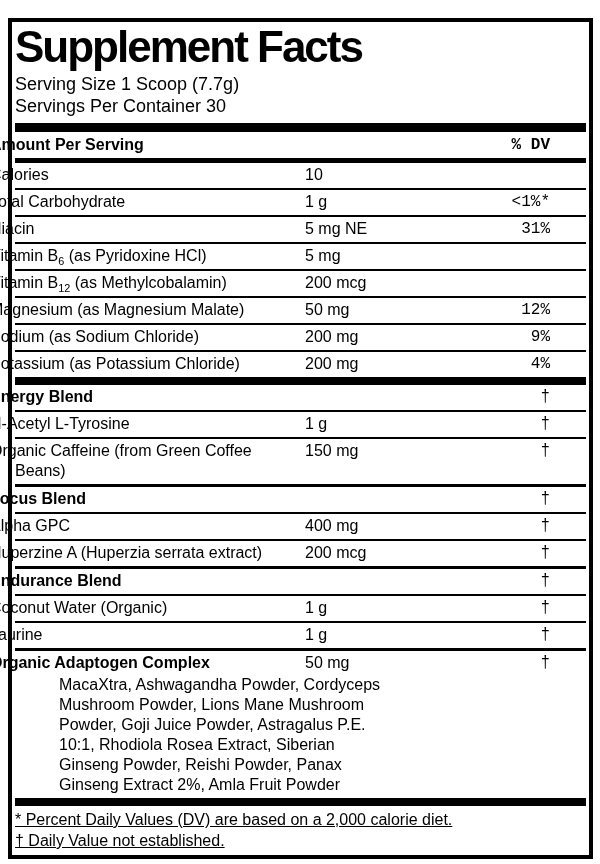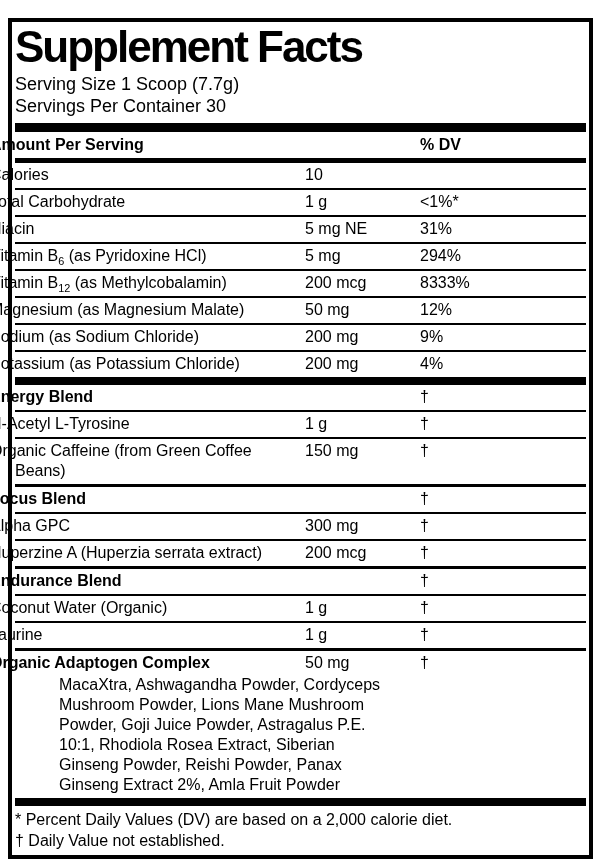--- a/index.html
+++ b/index.html
@@ -46,21 +46,21 @@
     font-weight: 700;
   }
   .head-row > div { padding: 4px 0 4px; line-height: 18px; }
   .row {
     display: grid;
     grid-template-columns: 290px 115px 130px 1fr;
     font-size: 16px;
   }
   .row > div { padding: 2px 0 3px; line-height: 20px; }
   .c-name { padding-left: 25px; text-indent: -25px; }
-  .c-dv  { text-align: left; }
+  .c-dv  { text-align: right; font-family: Liberation Mono, monospace; }
   .bold > .c-name { font-weight: 700; }
   .c-sub {
     grid-column: 1 / -1;
     max-width: 335px;
     box-sizing: border-box;
     padding: 0 0 5px 25px;
     margin-top: -3px;
     line-height: 20px;
     margin-left: 44px;
   }
@@ -68,21 +68,21 @@
   .div-medium { border-top: 3.5px solid #000; }
   .div-thick  { border-top: 8px solid #000; }
   .div-none   { border-top: 0; }
   sub { font-size: 0.68em; line-height: 0; }
   .it { }
   .footnotes {
     border-top: 8px solid #000;
     font-size: 16px;
     padding: 3px 0 4px;
   }
-  .footnotes > div { line-height: 21px; }
+  .footnotes > div { line-height: 21px; text-decoration: underline; }
 </style>
 </head>
 <body>
 
 <div class="label-box">
   <div class="title">Supplement Facts</div>
   <div class="serving-line">Serving Size 1 Scoop (7.7g)</div>
   <div class="serving-line">Servings Per Container 30</div>
 
   <div class="head-row">
@@ -103,26 +103,24 @@
         <div class="c-dv">&lt;1%*</div>
       </div>
       <div class="row div-thin">
         <div class="c-name"><span>Niacin</span></div>
         <div class="c-amt">5 mg NE</div>
         <div class="c-dv">31%</div>
       </div>
       <div class="row div-thin">
         <div class="c-name"><span>Vitamin B</span><sub>6</sub><span> (as Pyridoxine HCl)</span></div>
         <div class="c-amt">5 mg</div>
-        <div class="c-dv">294%</div>
       </div>
       <div class="row div-thin">
         <div class="c-name"><span>Vitamin B</span><sub>12</sub><span> (as Methylcobalamin)</span></div>
         <div class="c-amt">200 mcg</div>
-        <div class="c-dv">8333%</div>
       </div>
       <div class="row div-thin">
         <div class="c-name"><span>Magnesium (as Magnesium Malate)</span></div>
         <div class="c-amt">50 mg</div>
         <div class="c-dv">12%</div>
       </div>
       <div class="row div-thin">
         <div class="c-name"><span>Sodium (as Sodium Chloride)</span></div>
         <div class="c-amt">200 mg</div>
         <div class="c-dv">9%</div>
@@ -147,21 +145,21 @@
         <div class="c-amt">150 mg</div>
         <div class="c-dv">†</div>
       </div>
       <div class="row div-medium bold">
         <div class="c-name"><span>Focus Blend</span></div>
         <div class="c-amt"></div>
         <div class="c-dv">†</div>
       </div>
       <div class="row div-thin">
         <div class="c-name"><span>Alpha GPC</span></div>
-        <div class="c-amt">300 mg</div>
+        <div class="c-amt">400 mg</div>
         <div class="c-dv">†</div>
       </div>
       <div class="row div-thin">
         <div class="c-name"><span>Huperzine A </span><span class="it">(Huperzia serrata extract)</span></div>
         <div class="c-amt">200 mcg</div>
         <div class="c-dv">†</div>
       </div>
       <div class="row div-medium bold">
         <div class="c-name"><span>Endurance Blend</span></div>
         <div class="c-amt"></div>

